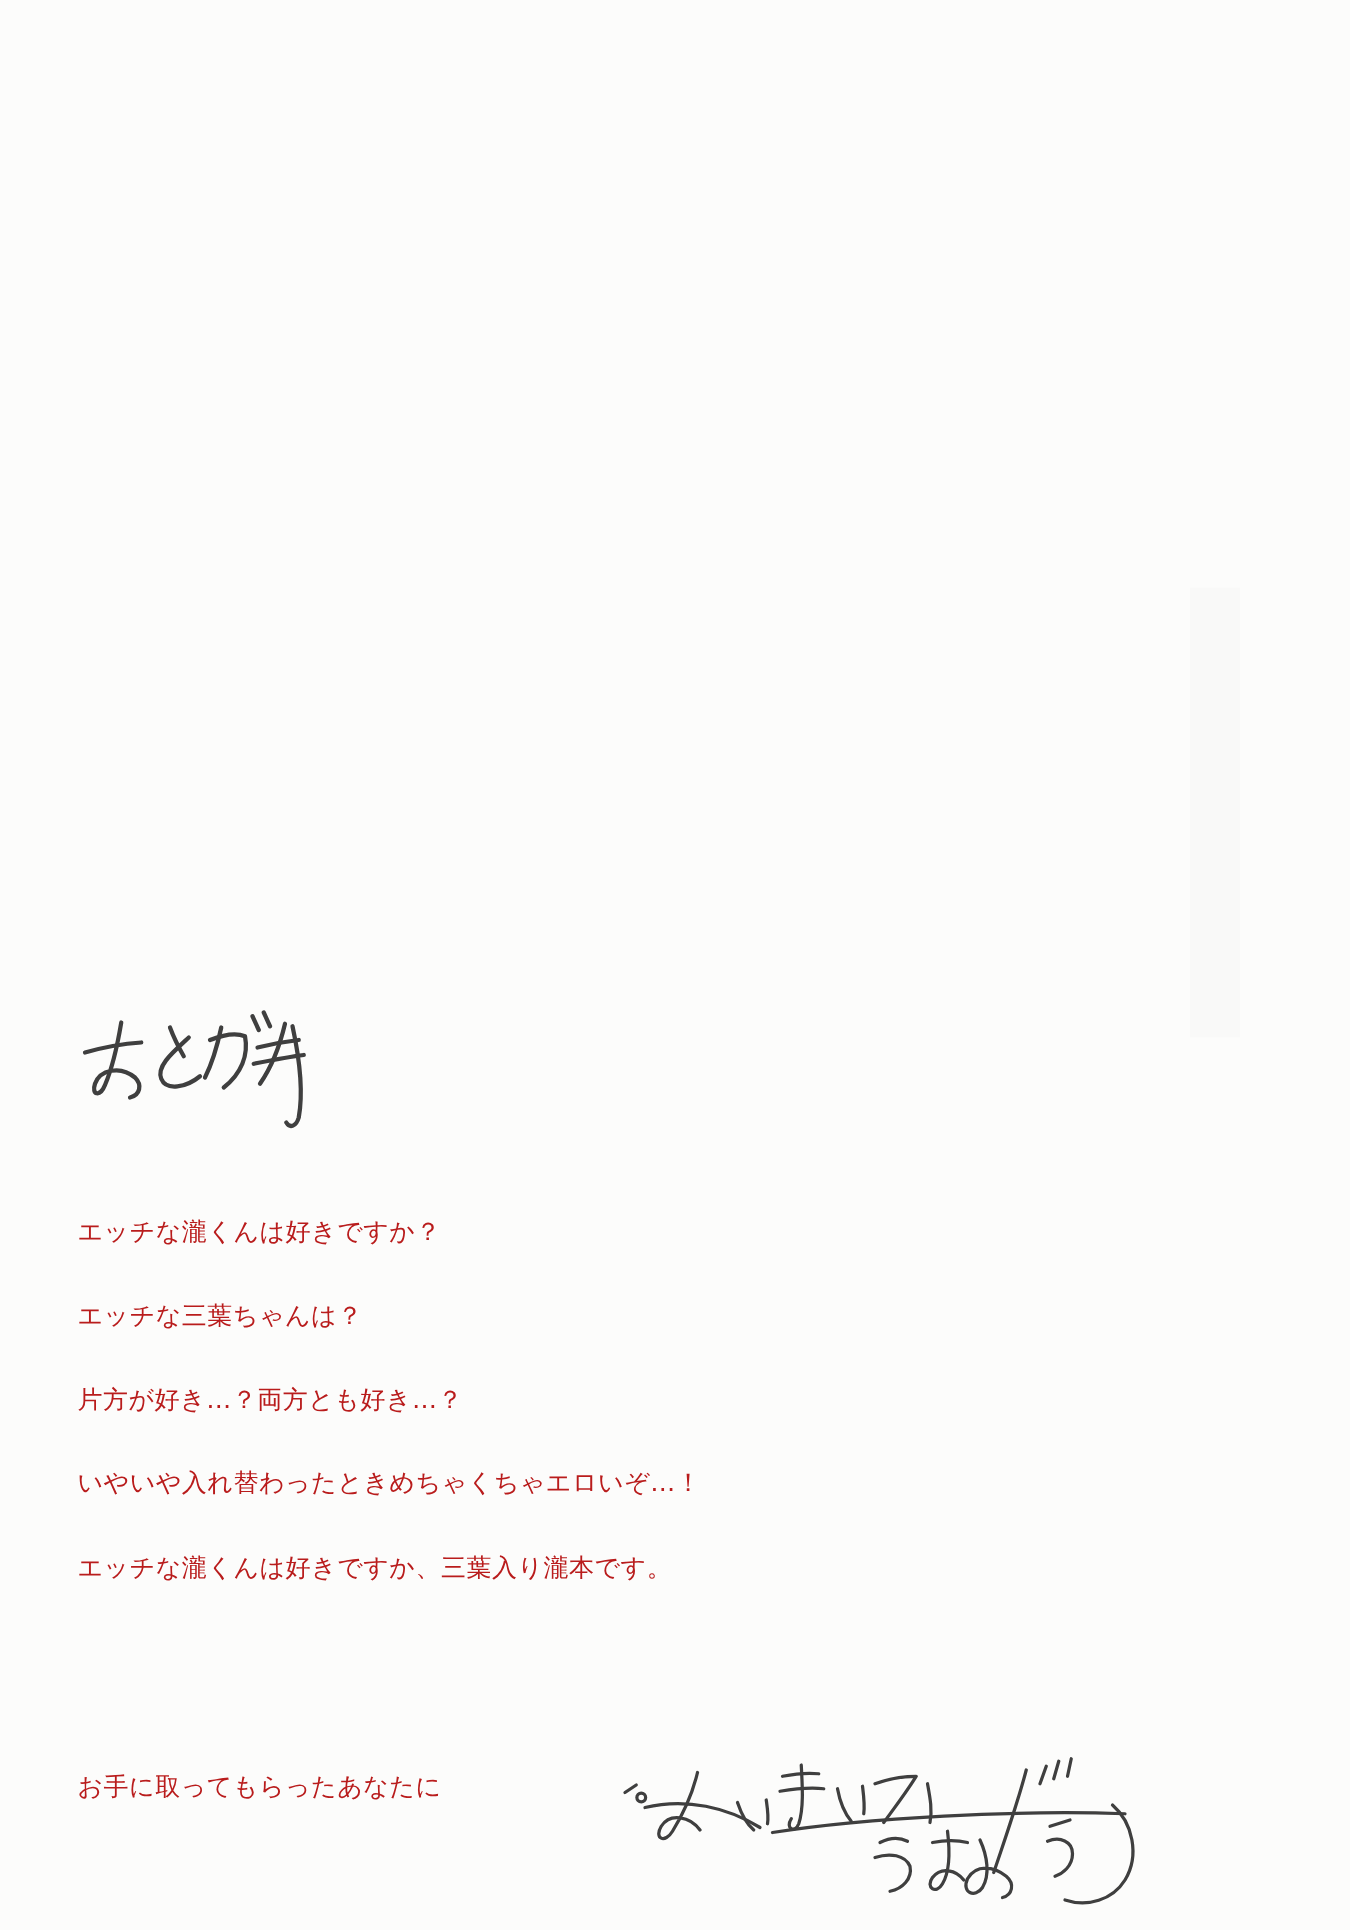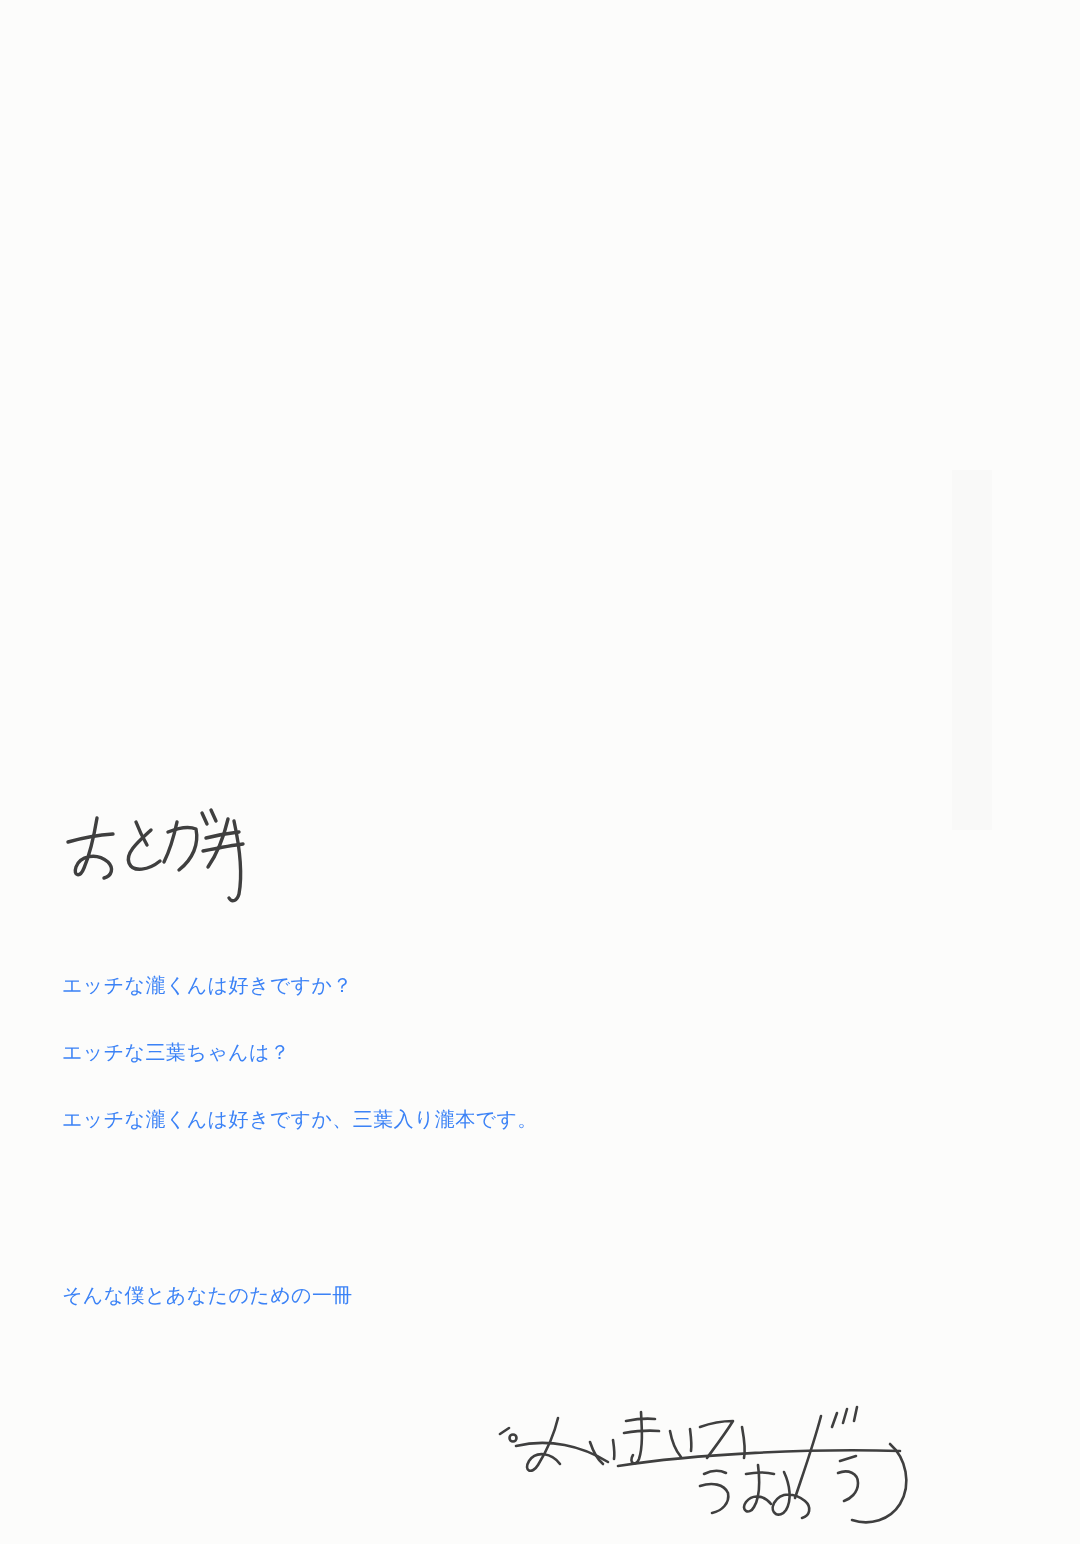--- a/index.html
+++ b/index.html
@@ -7,21 +7,21 @@
     padding: 0;
     background: #ffffff;
   }
   .page {
     position: relative;
     width: 1080px;
     height: 1544px;
     background: #fcfcfb;
     overflow: hidden;
     font-family: "DejaVu Sans", "Liberation Sans", sans-serif;
-    color: #3b82f6;
+    color: #b91c1c;
   }
   
   .scan-band {
     position: absolute;
     left: 952px;
     top: 470px;
     width: 40px;
     height: 360px;
     background: rgba(120,120,110,0.02);
     pointer-events: none;
@@ -83,24 +83,26 @@
     <path class="stroke title-stroke" d="M146,34 C 158,31 170,29 179,28"></path>
     <path class="stroke title-stroke" d="M143,47 C 158,44 174,41 183,40"></path>
     <path class="stroke title-stroke" d="M168,15 C 164,32 157,50 148,63"></path>
     <path class="stroke title-stroke" d="M174,17 C 179,40 183,68 179,90 C 177,97 172,99 169,94"></path>
   </svg>
 
   <div class="afterword-text">
     <div class="para">
       <div class="line">エッチな瀧くんは好きですか？</div>
       <div class="line">エッチな三葉ちゃんは？</div>
+      <div class="line">片方が好き…？両方とも好き…？</div>
+      <div class="line">いやいや入れ替わったときめちゃくちゃエロいぞ…！</div>
       <div class="line">エッチな瀧くんは好きですか、三葉入り瀧本です。</div>
     </div>
     <div class="para">
-      <div class="line">そんな僕とあなたのための一冊</div>
+      <div class="line">お手に取ってもらったあなたに</div>
     </div>
     
     
     
   </div>
 
   <svg class="signature" viewBox="0 0 440 152" role="img" aria-label="あいまいていうまみず">
 
     <path class="stroke sig-stroke" d="M6,44 L 15,38"></path>
     <circle class="stroke sig-stroke" cx="19" cy="48" r="3.5"></circle>

